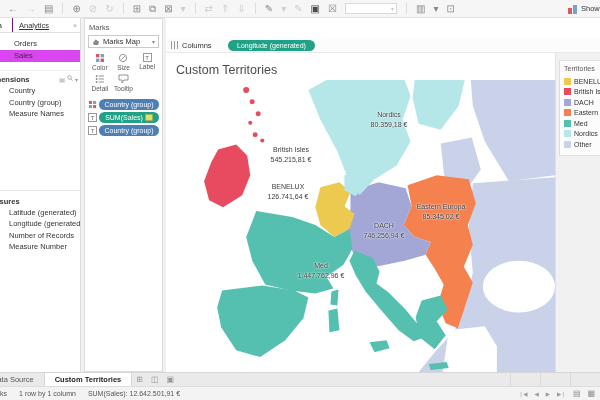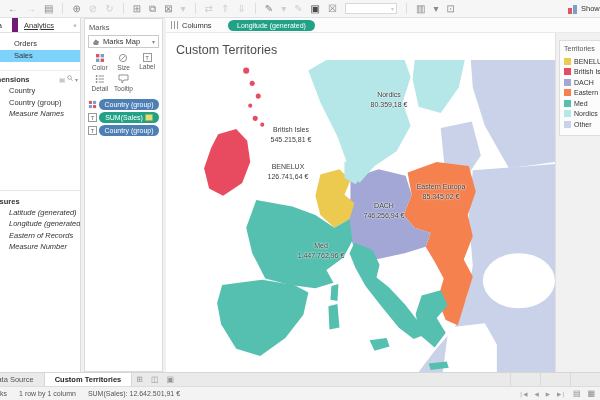--- a/index.html
+++ b/index.html
@@ -18,47 +18,47 @@
     font-size:7.5px;color:#333;white-space:nowrap;}
   
   .main{position:absolute;top:18px;left:0;right:0;bottom:28px;}
   .data-pane{position:absolute;left:0;top:0;width:81px;bottom:0;background:#fff;border-right:1px solid #dcdcdc;font-size:7.5px;color:#333;}
   .dp-tabs{height:15px;border-bottom:1px solid #e0e0e0;display:flex;align-items:stretch;}
   .dp-tab{line-height:15px;padding:0 6px;color:#333;overflow:hidden;white-space:nowrap;}
   .dp-tab.cut{width:12px;padding:0;}
   .dp-tab.cut span{margin-left:-14px;display:inline-block;}
   .dp-pin{margin-left:auto;color:#999;font-size:7px;line-height:15px;padding-right:3px;}
   .ds-item{line-height:12px;padding-left:14px;white-space:nowrap;}
-  .ds-item.sel{background:#7dd3fc;}
+  .ds-item.sel{background:#d946ef;}
   .sec-head{position:relative;font-weight:bold;margin-top:8px;line-height:11px;white-space:nowrap;
     border-top:1px solid #ededed;padding-top:3px;}
   .sec-head .icons{position:absolute;right:2px;top:4px;display:flex;gap:2px;color:#999;font-size:6px;font-weight:normal;}
   .fld{line-height:11.5px;padding-left:9px;white-space:nowrap;overflow:hidden;}
-  .fld.it{font-style:italic;}
+  .fld.it{}
   .splitter{border-top:1px solid #e5e5e5;margin-top:70px;}
   
   .marks-pane{position:absolute;left:84px;top:0;width:79px;bottom:0;background:#fff;
     border:1px solid #dcdcdc;padding:3px 3px 0 3px;font-size:7px;color:#555;}
   .marks-head{font-size:7.5px;color:#555;margin:1px 0 3px 1px;}
   .mark-dd{height:13px;border:1px solid #c9c9c9;background:#fff;display:flex;align-items:center;
     gap:3px;padding:0 3px;font-size:7.5px;color:#333;}
   .mark-dd .car{margin-left:auto;color:#888;font-size:6px;}
   .mbtn-grid{display:grid;grid-template-columns:repeat(3,1fr);row-gap:3px;margin-top:5px;}
   .mbtn{display:flex;flex-direction:column;align-items:center;gap:1px;font-size:6.5px;color:#555;}
   .t-box{width:9px;height:9px;border:1px solid #999;font-size:6px;line-height:8px;text-align:center;color:#666;background:#fff;}
   .pills{margin-top:7px;display:flex;flex-direction:column;gap:2px;}
   .pill-row{display:flex;align-items:center;gap:2px;}
   .pill{flex:1;height:11px;border-radius:6px;color:#fff;font-size:7px;line-height:11px;
     text-align:center;white-space:nowrap;overflow:hidden;display:flex;align-items:center;justify-content:center;gap:2px;}
   .pill.blue{background:#4d7eb4;}
   .pill.green{background:#21a186;}
   .badge{width:8px;height:7px;background:#d9e07c;border:1px solid #a9b052;border-radius:1px;flex:0 0 auto;}
   
   .sheet{position:absolute;left:166px;top:0;right:0;bottom:0;background:#fff;display:flex;flex-direction:column;}
-  .shelf{height:15px;border-bottom:1px solid #eaeaea;display:flex;align-items:center;padding-left:5px;background:#fcfcfc;}
+  .shelf{height:15px;border-bottom:1px solid #eaeaea;display:flex;align-items:center;padding-left:5px;background:#fcfcfc;margin-top:20px;}
   .shelf-label{font-size:7.5px;color:#333;margin-left:4px;width:36px;}
   .sh-ic-c{width:7px;height:8px;background:repeating-linear-gradient(90deg,#9a9a9a 0 1.5px,transparent 1.5px 3px);}
   .sh-ic-r{width:8px;height:7px;background:repeating-linear-gradient(0deg,#9a9a9a 0 1.5px,transparent 1.5px 3px);}
   .shelf-pill{height:11px;border-radius:6px;background:#21a186;color:#fff;font-size:7px;
     line-height:11px;padding:0 9px;margin-left:10px;white-space:nowrap;}
   .ws{flex:1;display:flex;min-height:0;}
   .view{flex:1;display:flex;flex-direction:column;min-width:0;}
   .view-title{height:27px;line-height:34px;padding-left:10px;font-size:12.5px;color:#4c4c4c;}
   .map-wrap{flex:1;position:relative;overflow:hidden;background:#fff;}
   .map-wrap svg{position:absolute;inset:0;width:100%;height:100%;}
@@ -128,21 +128,21 @@
       <rect x="5" y="1" width="4" height="9" fill="#7d9ec9"></rect>
   </svg>
   <span>Show Me</span>
 </div>
 
 <div class="main">
 
   <div class="data-pane">
     <div class="dp-tabs">
       <div class="dp-tab cut"><span>Data</span></div>
-      <div class="dp-tab" style="border-left:6px solid #701a75;text-decoration:underline;"><span>Analytics</span></div>
+      <div class="dp-tab" style="border-left:1px solid #701a75;text-decoration:underline;"><span>Analytics</span></div>
       <div class="dp-pin">⌖</div>
     </div>
     <div style="padding-top:5px;">
       <div class="ds-item">Orders</div>
       <div class="ds-item sel">Sales</div>
     </div>
     <div class="sec-head">
       <span style="margin-left:-13px;display:inline-block;">Dimensions</span>
       <span class="icons">
         <span>▤</span>
@@ -157,21 +157,21 @@
     </div>
     <div class="fld">Country</div>
     <div class="fld">Country (group)</div>
     <div class="fld it">Measure Names</div>
     <div class="splitter"></div>
     <div class="sec-head" style="border-top:none;margin-top:2px;">
       <span style="margin-left:-15px;display:inline-block;">Measures</span>
     </div>
     <div class="fld it">Latitude (generated)</div>
     <div class="fld it">Longitude (generated)</div>
-    <div class="fld it">Eastern of Records</div>
+    <div class="fld it">Number of Records</div>
     <div class="fld it">Measure Number</div>
   </div>
 
   <div class="marks-pane">
     <div class="marks-head">Marks</div>
     <div class="mark-dd">
       <svg width="8" height="8" viewBox="0 0 8 8">
         <path d="M1,5 L3.5,1.5 L7,3.5 L6,7 L2,7 Z" fill="#8a8a8a"></path>
       </svg>
       <span>Marks Map</span>

